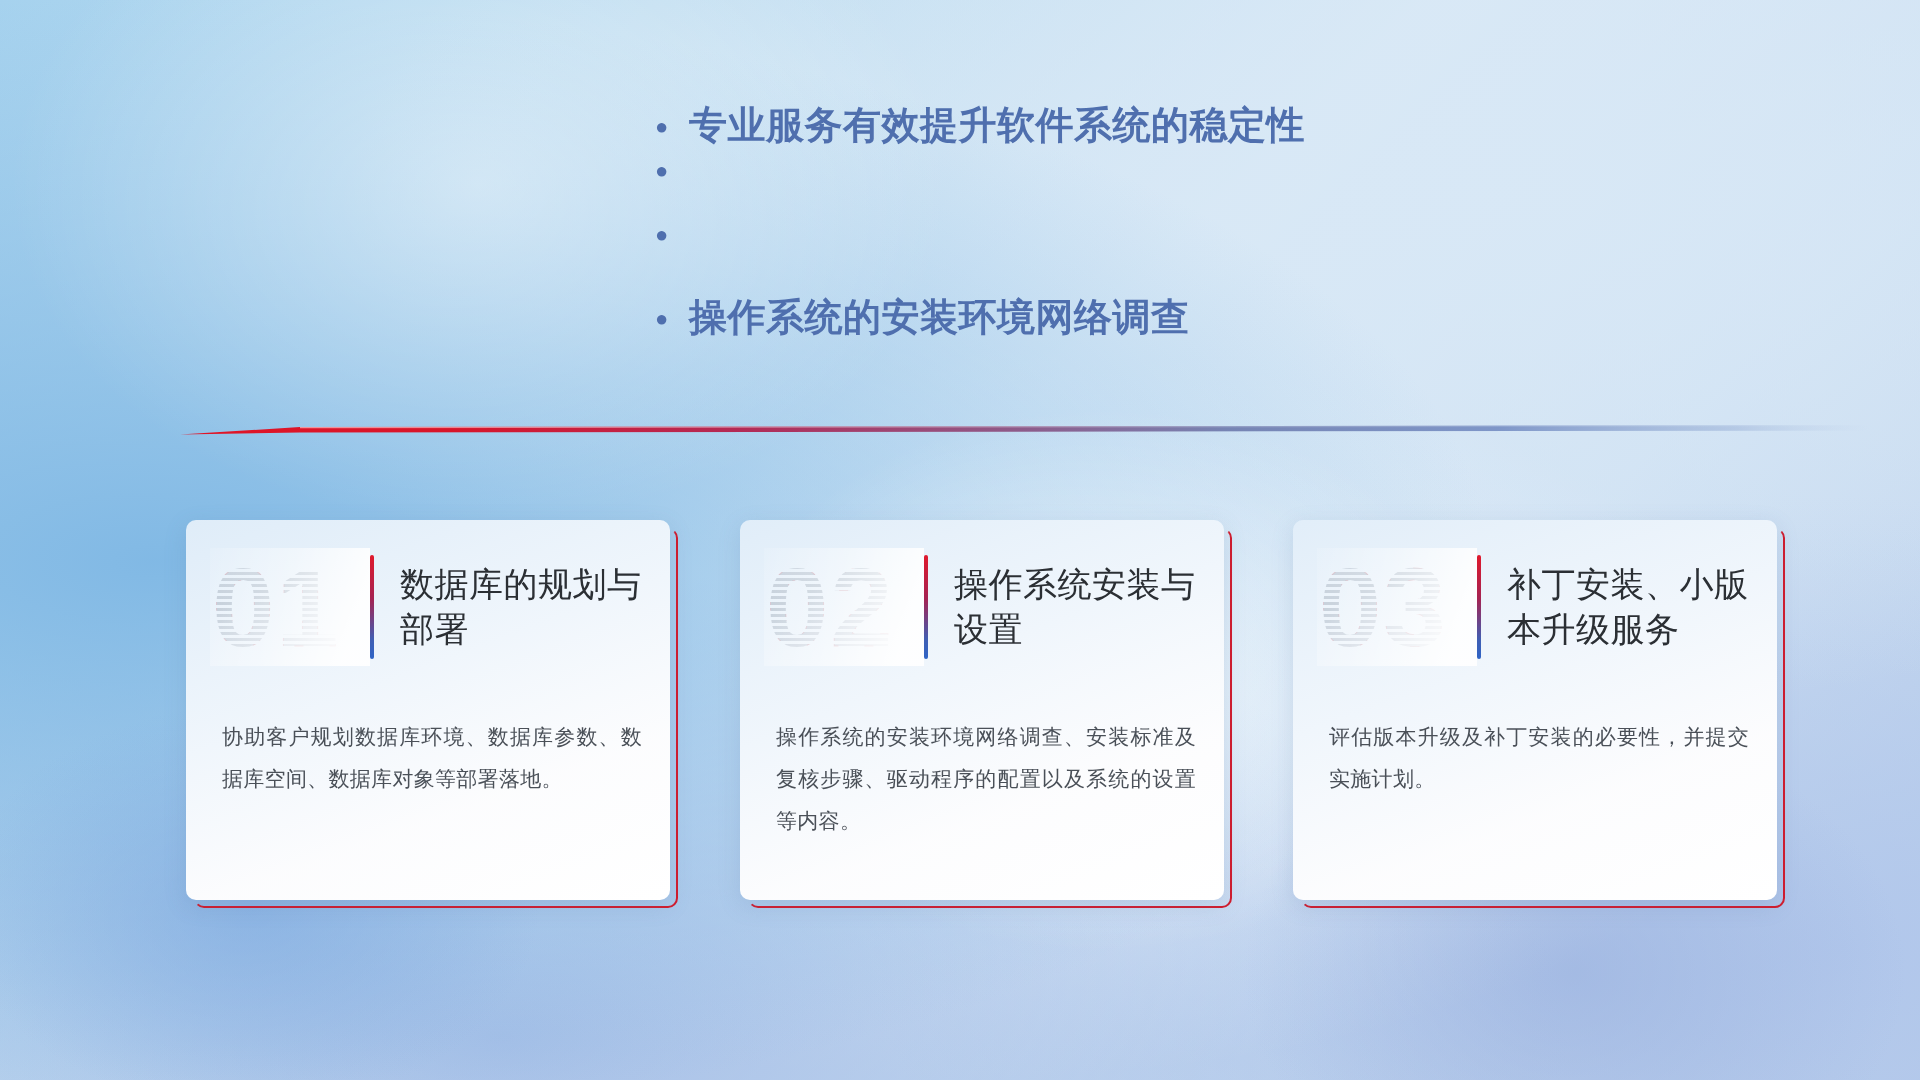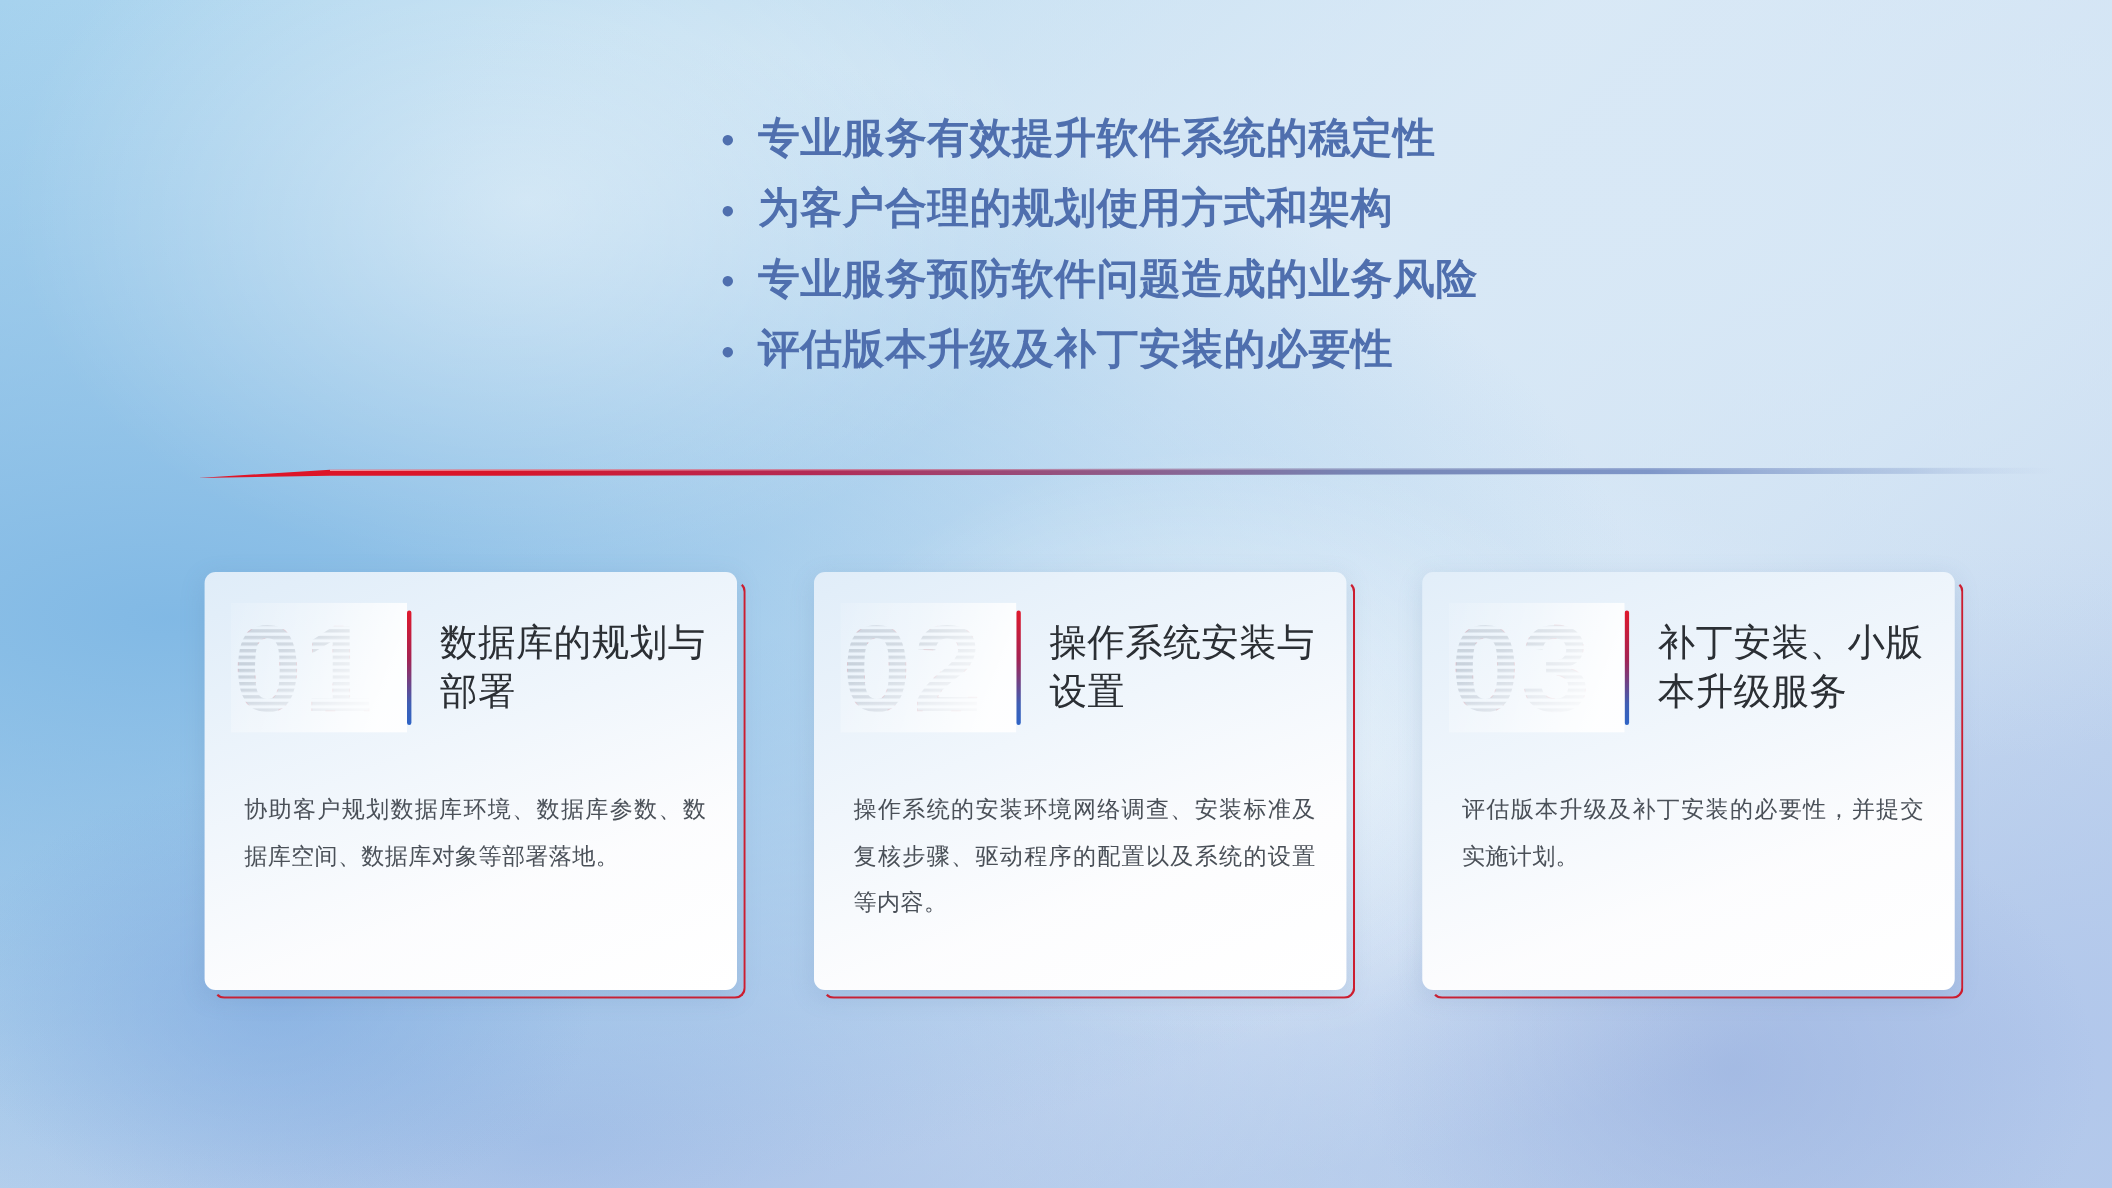--- a/index.html
+++ b/index.html
@@ -185,29 +185,27 @@
   <div class="glow-d"></div>
 </div>
 
 <div id="bullet-list">
   <div class="bullet-row">
     <span class="bullet-dot">●</span>
     <span class="bullet-text">专业服务有效提升软件系统的稳定性</span>
   </div>
   <div class="bullet-row">
     <span class="bullet-dot">●</span>
-    <span class="bullet-text">为客户合理的规划使用方式和架构</span>
   </div>
   <div class="bullet-row">
     <span class="bullet-dot">●</span>
-    <span class="bullet-text">专业服务预防软件问题造成的业务风险</span>
   </div>
   <div class="bullet-row">
     <span class="bullet-dot">●</span>
-    <span class="bullet-text">评估版本升级及补丁安装的必要性</span>
+    <span class="bullet-text">操作系统的安装环境网络调查</span>
   </div>
 </div>
 
 <div id="divider">
   <svg width="1690" height="26" viewBox="0 0 1690 26" preserveAspectRatio="none" aria-hidden="true">
     <defs>
       <linearGradient id="divGrad" x1="0" y1="0" x2="1" y2="0">
         <stop offset="0" stop-color="#e01527" stop-opacity="1"></stop>
         <stop offset="0.16" stop-color="#d8152a" stop-opacity="1"></stop>
         <stop offset="0.33" stop-color="#b32a55" stop-opacity="1"></stop>

